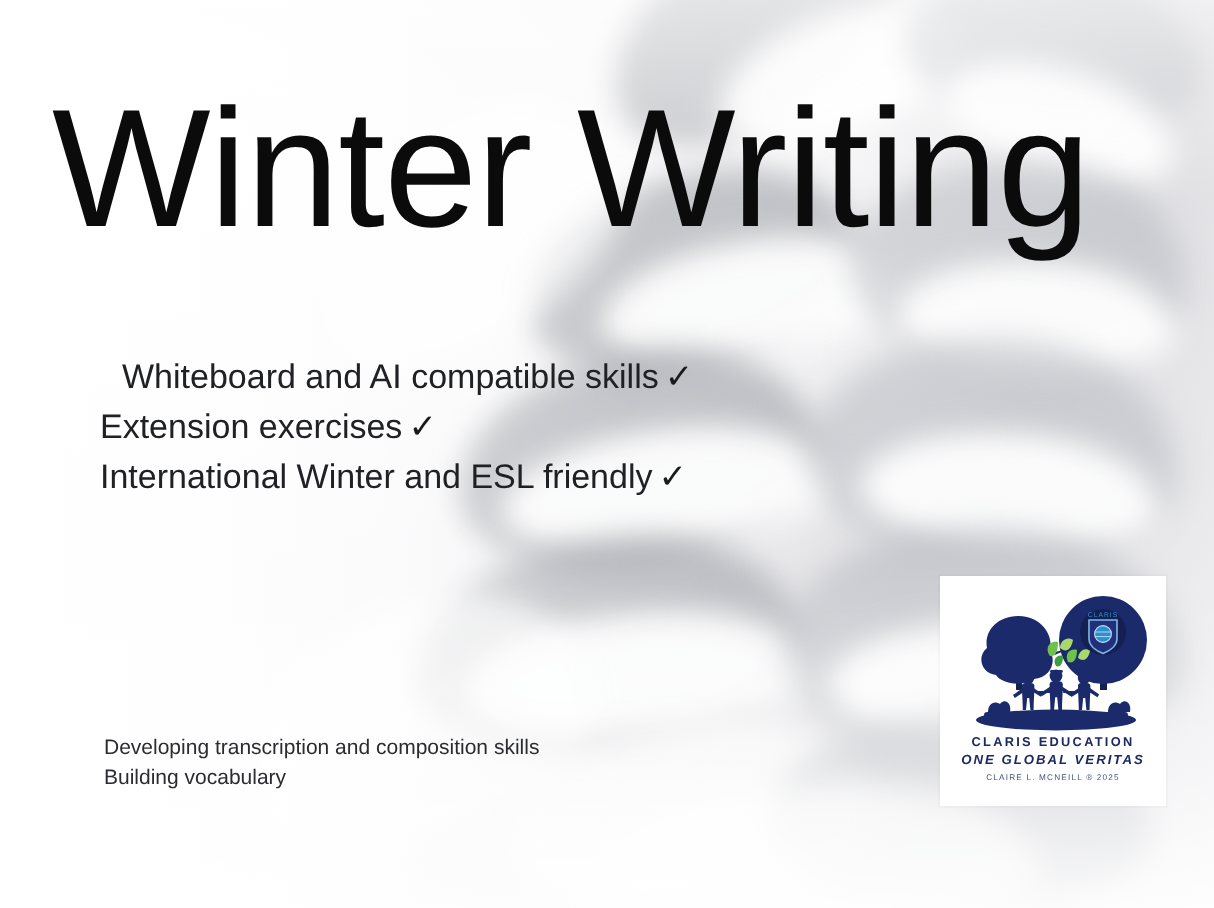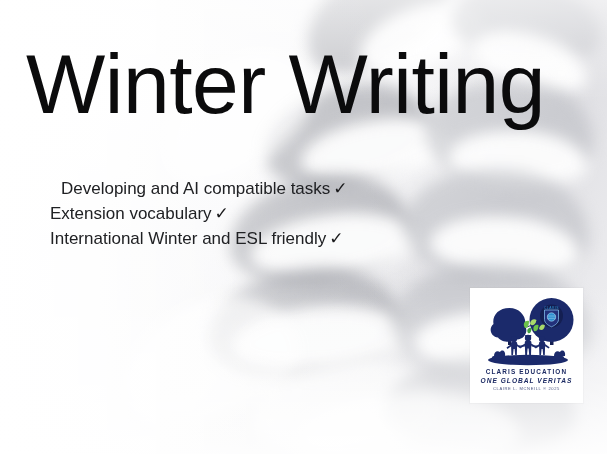--- a/index.html
+++ b/index.html
@@ -145,30 +145,34 @@
       <div class="scale soft" style="left:120px;top:300px;width:180px;height:120px;transform:rotate(-14deg);"></div>
       <div class="scale soft" style="left:150px;top:60px;width:170px;height:110px;transform:rotate(-30deg);"></div>
     </div>
     <div class="wash"></div>
   </div>
 
   <div class="title">Winter Writing</div>
 
   <div class="bullets">
     <div class="b-line indent">
-      <span>Developing and AI compatible tasks</span><span class="check">✓</span>
+      <span>Whiteboard and AI compatible skills</span><span class="check">✓</span>
     </div>
     <div class="b-line">
-      <span>Extension vocabulary</span><span class="check">✓</span>
+      <span>Extension exercises</span><span class="check">✓</span>
     </div>
     <div class="b-line">
       <span>International Winter and ESL friendly</span><span class="check">✓</span>
     </div>
   </div>
 
+  <div class="footnotes">
+    <div>Developing transcription and composition skills</div>
+    <div>Building vocabulary</div>
+  </div>
 
   <div class="logo-card">
     <svg class="logo-art" viewBox="0 0 97 74">
 
       <ellipse cx="50" cy="66" rx="40" ry="5.2" fill="#1b2a6b"></ellipse>
       <rect x="14" y="62" width="72" height="3.2" rx="1.6" fill="#1b2a6b"></rect>
 
       <path d="M30 51 L30 30 L33 30 L33 51 Z" fill="#141f52"></path>
       <path d="M31.5 14 C20 14 14 22 15.5 30 C10 34.5 13 43 20 43.5 C23 48 33 49.5 39 45.5 C47 45 50.5 37 47 31.5 C49 23 42 14 31.5 14 Z" fill="#1b2a6b"></path>
 

